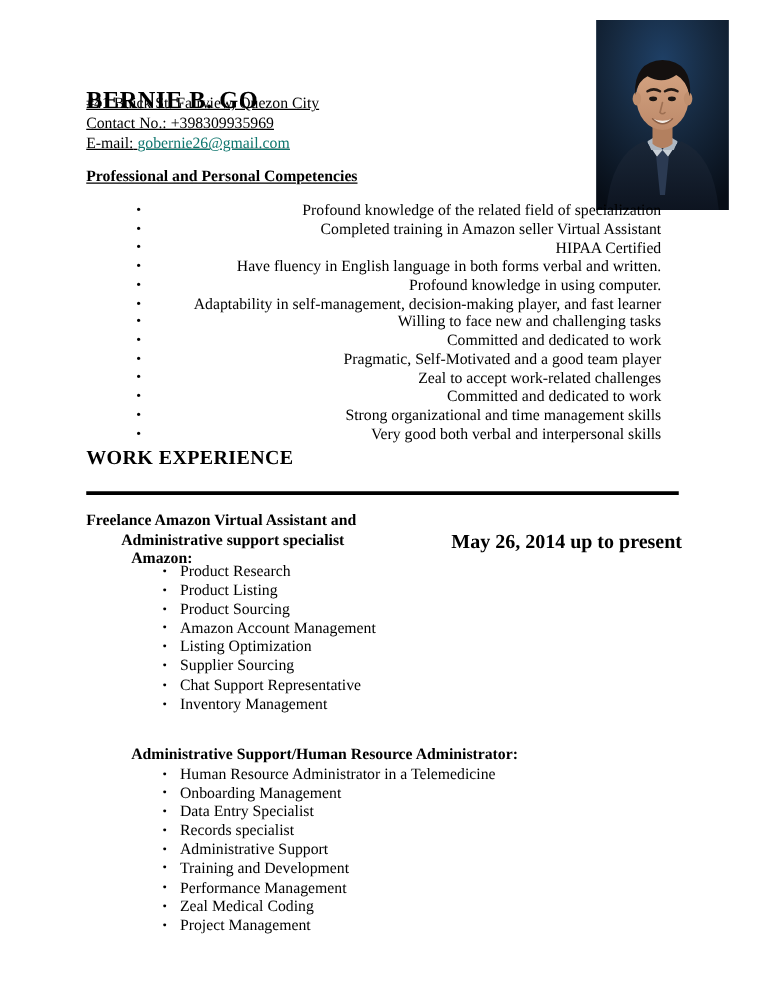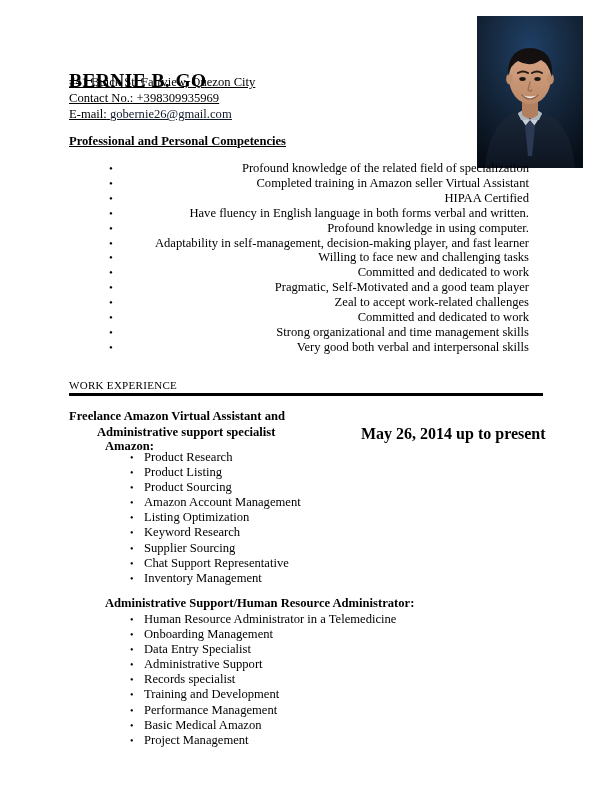--- a/index.html
+++ b/index.html
@@ -48,21 +48,21 @@
     left: 69px;
     font-size: 12.6px;
     line-height: 1;
     white-space: nowrap;
     text-decoration: underline;
   }
   .contact-addr  { top: 76px; }
   .contact-phone { top: 92px; }
   .contact-email { top: 108px; }
   .email-link {
-    color: #0f172a;
+    color: #0f766e;
     text-decoration: underline;
   }
 
   
   .sec-underline {
     position: absolute;
     left: 69px;
     top: 135px;
     font-size: 12.6px;
     font-weight: bold;
@@ -94,23 +94,23 @@
     position: absolute;
     left: 0;
     top: 0;
     font-size: 11px;
   }
 
   
   .sec-rule-title {
     position: absolute;
     left: 69px;
-    top: 380px;
-    font-size: 11px;
-    font-weight: normal;
+    top: 359px;
+    font-size: 16px;
+    font-weight: bold;
     letter-spacing: 0.3px;
     line-height: 1;
     white-space: nowrap;
   }
   .sec-rule {
     position: absolute;
     left: 69px;
     top: 393px;
     width: 474px;
     height: 2.6px;
@@ -257,32 +257,31 @@
   <div class="job-title job-title-l2">Administrative support specialist</div>
   <div class="job-date">May 26, 2014 up to present</div>
 
   <div class="sub-head sub-head-amazon">Amazon:</div>
   <ul class="duty-list duty-amazon">
     <li>Product Research</li>
     <li>Product Listing</li>
     <li>Product Sourcing</li>
     <li>Amazon Account Management</li>
     <li>Listing Optimization</li>
-    <li>Keyword Research</li>
     <li>Supplier Sourcing</li>
     <li>Chat Support Representative</li>
     <li>Inventory Management</li>
   </ul>
 
   <div class="sub-head sub-head-admin">Administrative Support/Human Resource Administrator:</div>
   <ul class="duty-list duty-admin">
     <li>Human Resource Administrator in a Telemedicine</li>
     <li>Onboarding Management</li>
     <li>Data Entry Specialist</li>
+    <li>Records specialist</li>
     <li>Administrative Support</li>
-    <li>Records specialist</li>
     <li>Training and Development</li>
     <li>Performance Management</li>
-    <li>Basic Medical Amazon</li>
+    <li>Zeal Medical Coding</li>
     <li>Project Management</li>
   </ul>
 
 </div>
 
 </body></html>

